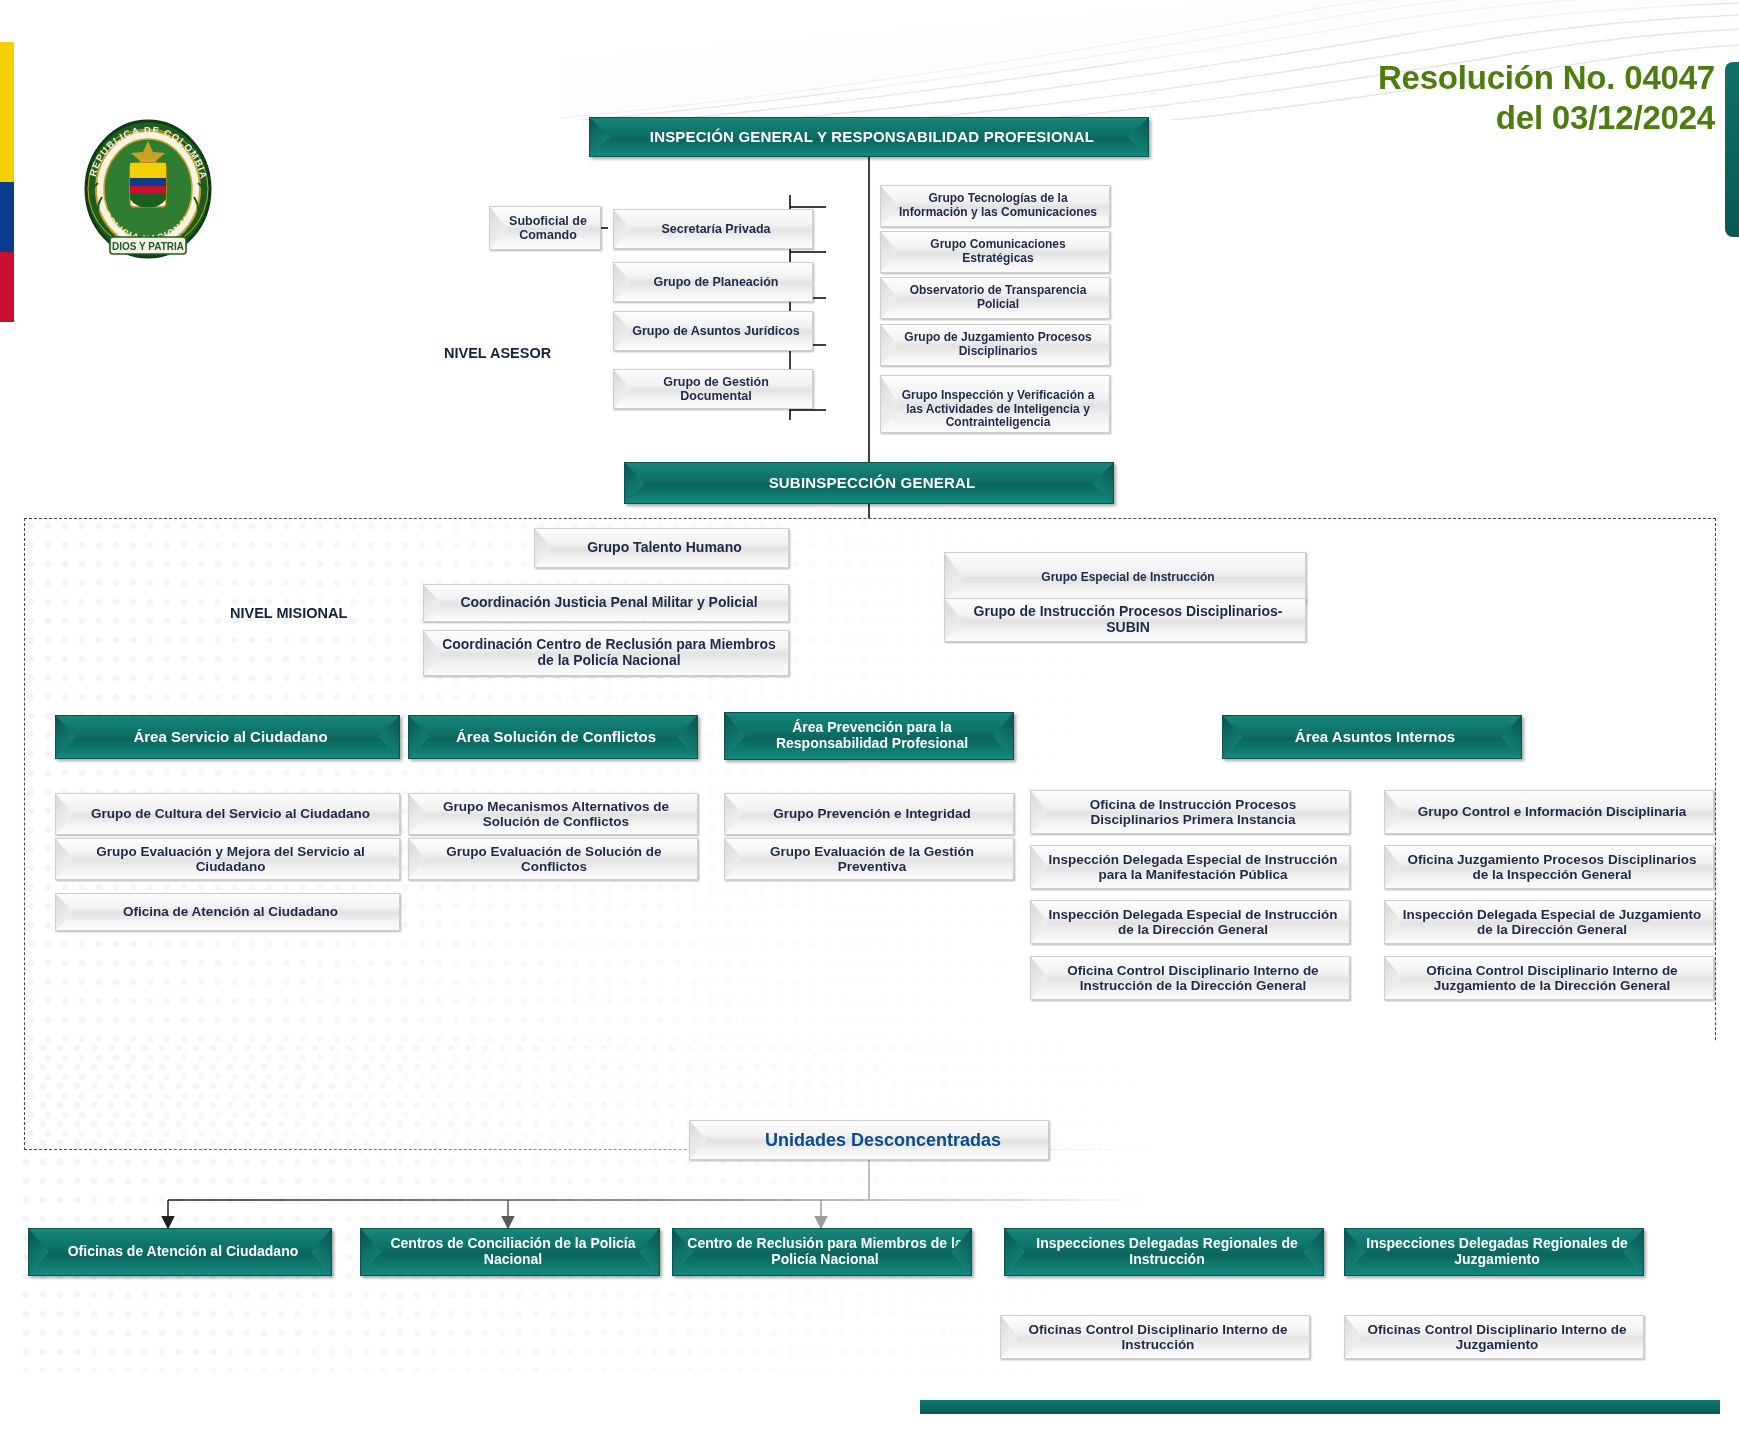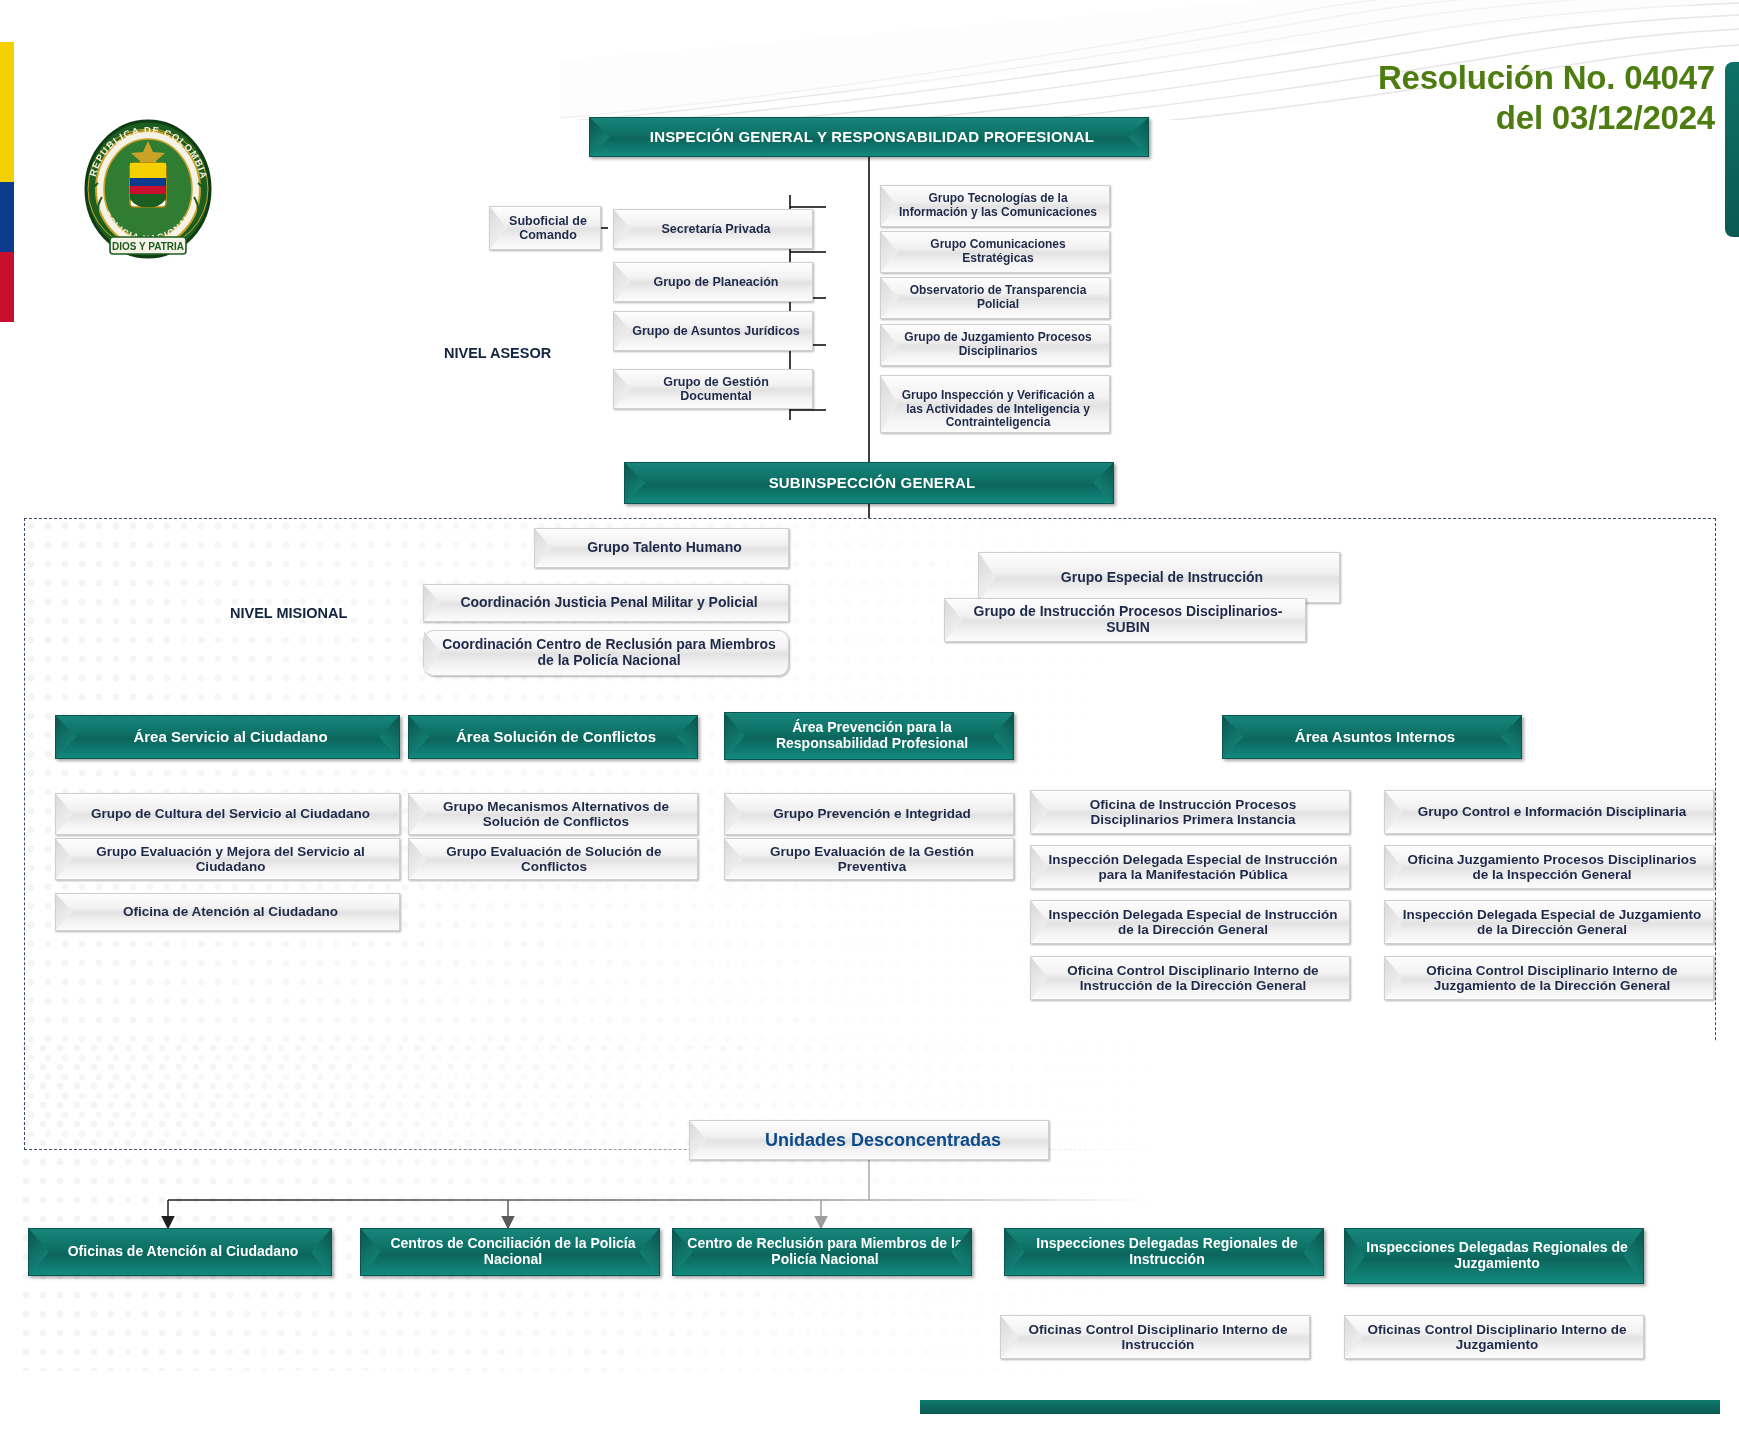--- a/index.html
+++ b/index.html
@@ -292,25 +292,25 @@
   </div>
 
 <div class="plainlabel" style="left:230px; top:605px; width:180px;">NIVEL MISIONAL</div>
 
 <div class="node grey" style="left:534px; top:528px; width:255px; height:40px; font-size:14px;">
   <span>Grupo Talento Humano</span>
   </div>
 <div class="node grey" style="left:423px; top:584px; width:366px; height:38px; font-size:14px;">
   <span>Coordinación Justicia Penal Militar y Policial</span>
   </div>
-<div class="node grey" style="left:423px; top:630px; width:366px; height:46px; font-size:14px;border-radius:11px;">
+<div class="node grey" style="left:423px; top:630px; width:366px; height:46px; font-size:14px;">
   <span>Coordinación Centro de Reclusión para Miembros de la Policía Nacional</span>
   </div>
 
-<div class="node grey" style="left:944px; top:552px; width:362px; height:51px; font-size:14px;margin-left:34px;">
+<div class="node grey" style="left:944px; top:552px; width:362px; height:51px; font-size:12px;">
   <span>Grupo Especial de Instrucción</span>
   </div>
 <div class="node grey" style="left:944px; top:598px; width:362px; height:44px; font-size:14px;">
   <span>Grupo de Instrucción Procesos Disciplinarios-SUBIN</span>
   </div>
 
 <div class="node teal areateal" style="left:55px; top:715px; width:345px; height:44px;">
   <span>Área Servicio al Ciudadano</span>
   </div>
 <div class="node grey" style="left:55px; top:793px; width:345px; height:42px; font-size:13.5px;justify-content:center;">
@@ -382,21 +382,21 @@
   </div>
 <div class="node teal unit" style="left:360px; top:1228px; width:300px; height:48px;">
   <span>Centros de Conciliación de la Policía Nacional</span>
   </div>
 <div class="node teal unit" style="left:672px; top:1228px; width:300px; height:48px;">
   <span>Centro de Reclusión para Miembros de la Policía Nacional</span>
   </div>
 <div class="node teal unit" style="left:1004px; top:1228px; width:320px; height:48px;">
   <span>Inspecciones Delegadas Regionales de Instrucción</span>
   </div>
-<div class="node teal unit" style="left:1344px; top:1228px; width:300px; height:56px;">
+<div class="node teal unit" style="left:1344px; top:1228px; width:300px; height:48px;">
   <span>Inspecciones Delegadas Regionales de Juzgamiento</span>
   </div>
 
 <div class="node grey" style="left:1000px; top:1315px; width:310px; height:44px; font-size:13.5px;">
   <span>Oficinas Control Disciplinario Interno de Instrucción</span>
   </div>
 <div class="node grey" style="left:1344px; top:1315px; width:300px; height:44px; font-size:13.5px;">
   <span>Oficinas Control Disciplinario Interno de Juzgamiento</span>
   </div>
 

